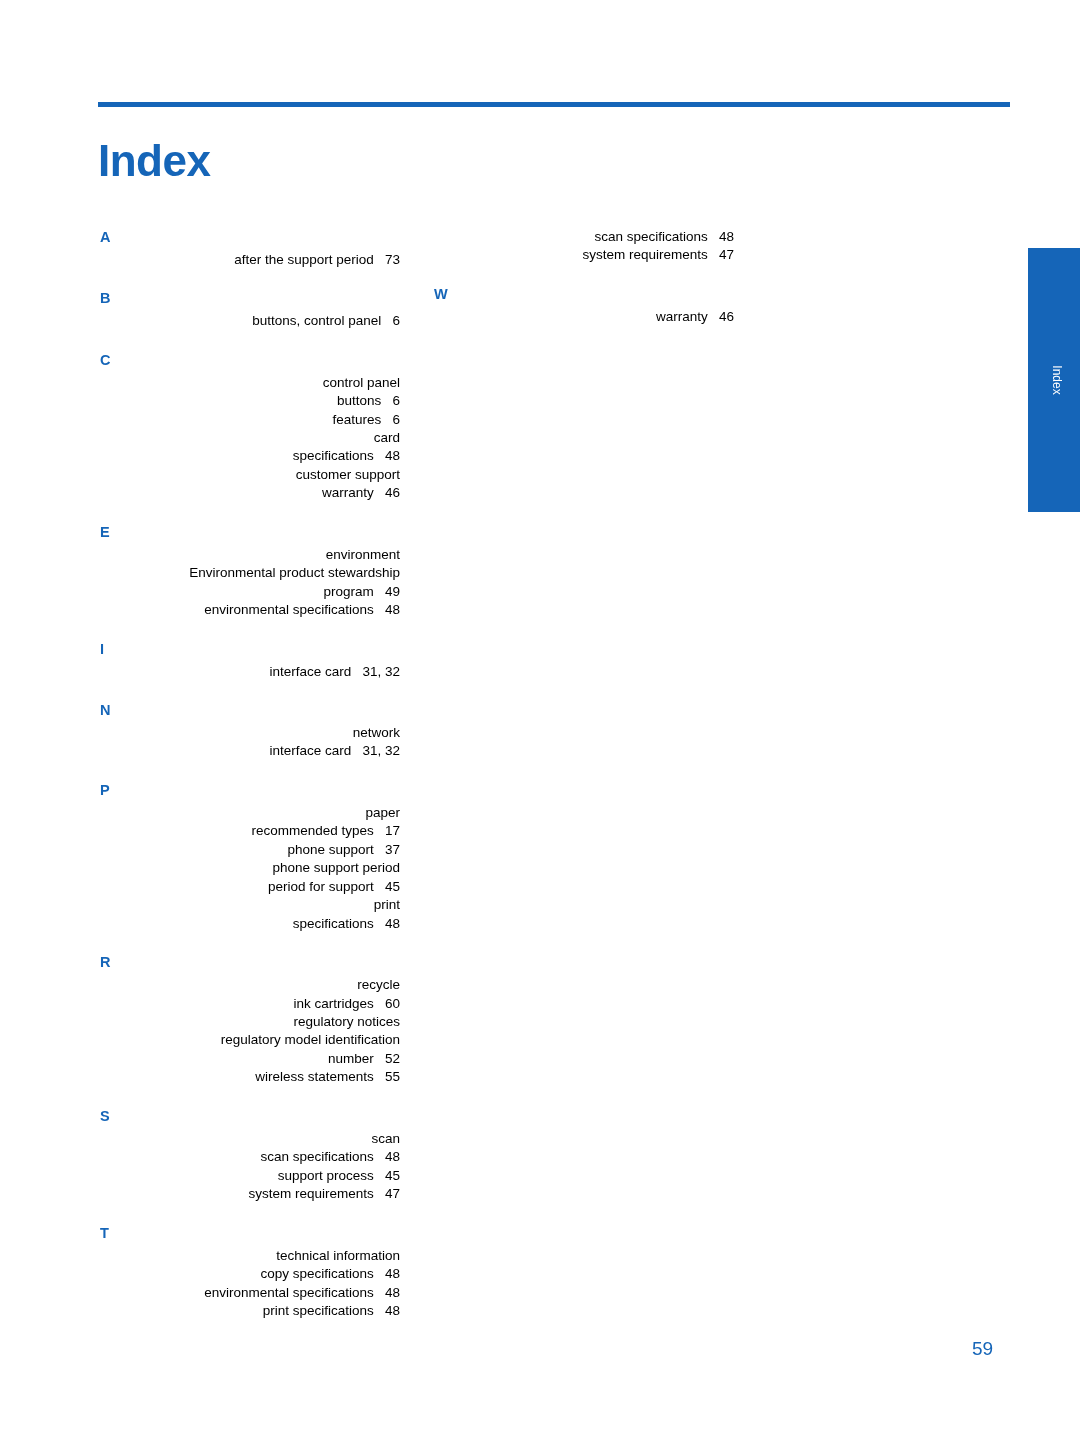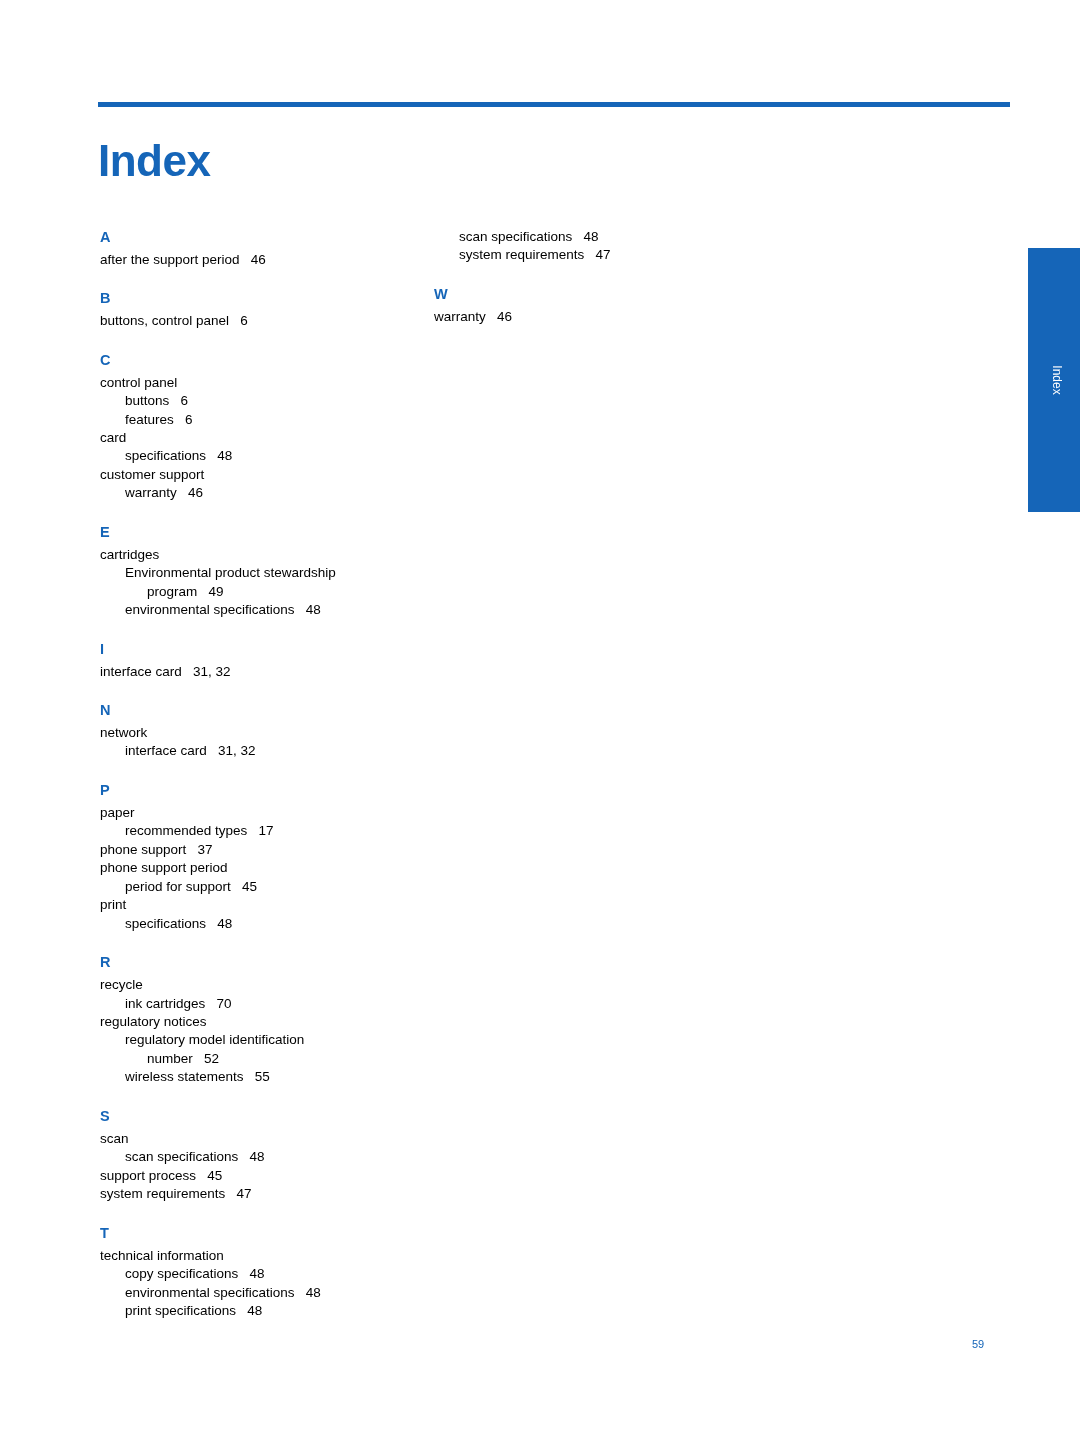--- a/index.html
+++ b/index.html
@@ -81,81 +81,82 @@
     font-size: 14.5px;
     margin-top: 20px;
     margin-bottom: 3px;
   }
   .letter.first { margin-top: 0; }
 
   .entry {
     white-space: pre;
     margin: 0;
     padding: 0;
+    text-align: right;
   }
   .lvl1 { padding-left: 0px; }
   .lvl2 { padding-left: 25px; }
   .lvl3 { padding-left: 47px; }
 
   
   .page-number {
     position: absolute;
     left: 966px;
     top: 1338px;
-    font-size: 11px;
+    font-size: 19px;
     color: #1565b8;
   }
 </style>
 </head>
 <body>
 
 <div class="page">
 
   <div class="title-rule"></div>
   <h1 class="page-title">Index</h1>
 
   <div class="side-tab"></div>
   <div class="side-tab-label">
     <span>Index</span>
   </div>
 
   <div class="col col-left" id="col-left">
       <div class="letter first">A</div>
-      <div class="entry lvl1">after the support period   46</div>
+      <div class="entry lvl1">after the support period   73</div>
       <div class="letter">B</div>
       <div class="entry lvl1">buttons, control panel   6</div>
       <div class="letter">C</div>
       <div class="entry lvl1">control panel</div>
       <div class="entry lvl2">buttons   6</div>
       <div class="entry lvl2">features   6</div>
       <div class="entry lvl1">card</div>
       <div class="entry lvl2">specifications   48</div>
       <div class="entry lvl1">customer support</div>
       <div class="entry lvl2">warranty   46</div>
       <div class="letter">E</div>
-      <div class="entry lvl1">cartridges</div>
+      <div class="entry lvl1">environment</div>
       <div class="entry lvl2">Environmental product stewardship</div>
       <div class="entry lvl3">program   49</div>
       <div class="entry lvl2">environmental specifications   48</div>
       <div class="letter">I</div>
       <div class="entry lvl1">interface card   31, 32</div>
       <div class="letter">N</div>
       <div class="entry lvl1">network</div>
       <div class="entry lvl2">interface card   31, 32</div>
       <div class="letter">P</div>
       <div class="entry lvl1">paper</div>
       <div class="entry lvl2">recommended types   17</div>
       <div class="entry lvl1">phone support   37</div>
       <div class="entry lvl1">phone support period</div>
       <div class="entry lvl2">period for support   45</div>
       <div class="entry lvl1">print</div>
       <div class="entry lvl2">specifications   48</div>
       <div class="letter">R</div>
       <div class="entry lvl1">recycle</div>
-      <div class="entry lvl2">ink cartridges   70</div>
+      <div class="entry lvl2">ink cartridges   60</div>
       <div class="entry lvl1">regulatory notices</div>
       <div class="entry lvl2">regulatory model identification</div>
       <div class="entry lvl3">number   52</div>
       <div class="entry lvl2">wireless statements   55</div>
       <div class="letter">S</div>
       <div class="entry lvl1">scan</div>
       <div class="entry lvl2">scan specifications   48</div>
       <div class="entry lvl1">support process   45</div>
       <div class="entry lvl1">system requirements   47</div>
       <div class="letter">T</div>

